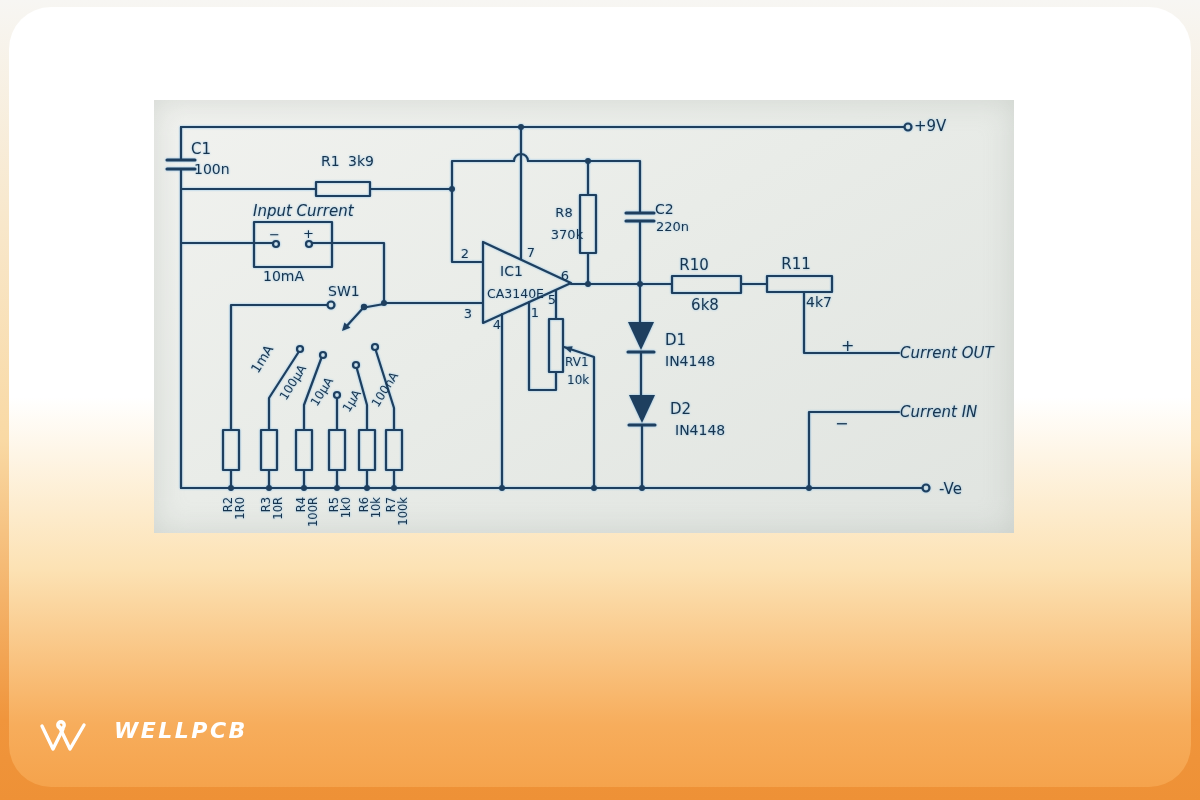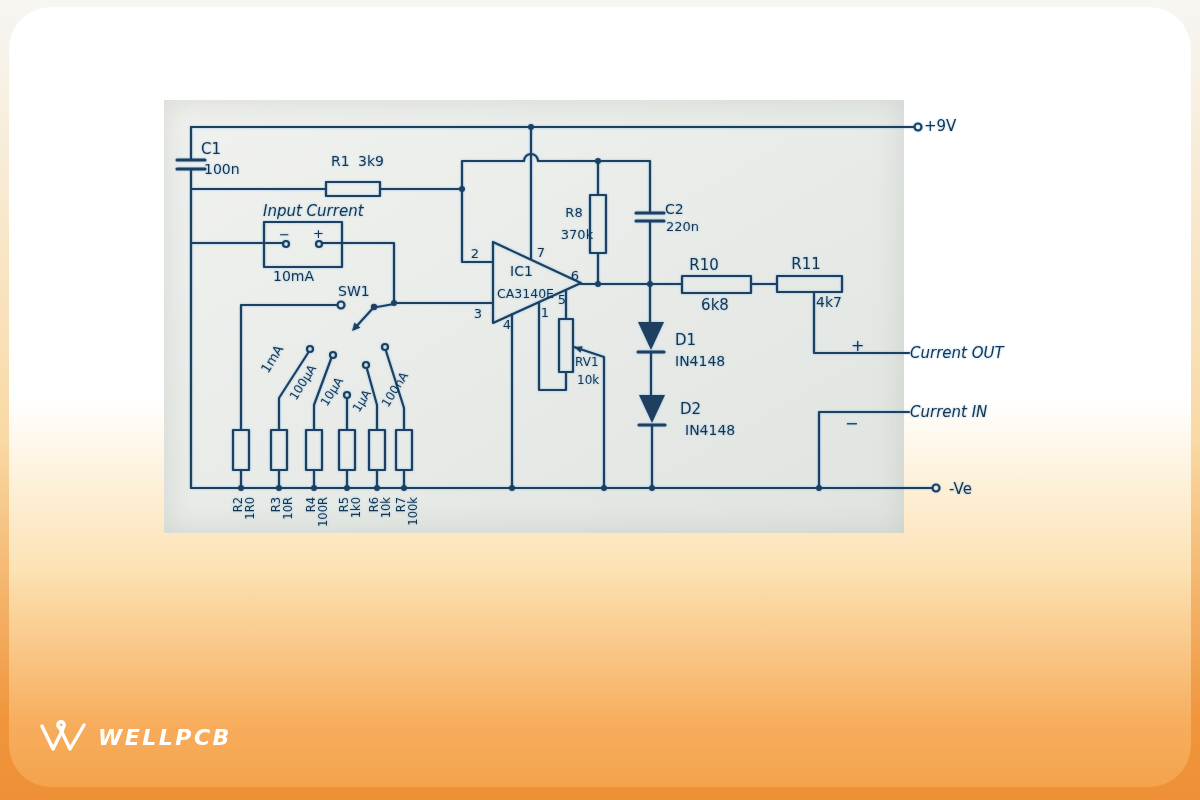--- a/index.html
+++ b/index.html
@@ -7,33 +7,33 @@
     width:1200px;height:800px;position:relative;overflow:hidden;
     background:linear-gradient(180deg,#f7f6f3 0%,#f9d9a4 55%,#f0953c 90%,#ee9136 100%);
     font-family:"DejaVu Sans",sans-serif;
   }
   .card{
     position:absolute;left:9px;top:7px;right:9px;bottom:13px;
     border-radius:42px;
     background:linear-gradient(180deg,#ffffff 0%,#ffffff 50%,#fce2b4 72%,#f7ad5c 92%,#f5a34c 100%);
   }
   .photo{
-    position:absolute;left:164px;top:100px;width:740px;height:433px;
+    position:absolute;left:154px;top:100px;width:860px;height:433px;
     background:linear-gradient(150deg,#f1f2ef 0%,#e9ece8 45%,#e0e4e0 100%);
     box-shadow:inset 0 0 30px rgba(150,160,150,.30);
   }
   .schem{position:absolute;left:0;top:0;}
   .schem .ink{stroke:#1e3f5f;stroke-width:2.2;fill:none;stroke-linecap:round;stroke-linejoin:round;}
   .schem .thick{stroke-width:3.1;}
   .schem .fillink{fill:#1e3f5f;stroke:none;}
   .schem text{fill:#17344e;font-family:"DejaVu Sans",sans-serif;}
   .schem .hw{font-style:italic;}
   svg.schem{filter:drop-shadow(0 0 1px rgba(110,180,235,.75));}
   .logo{
-    position:absolute;left:38px;top:718px;display:flex;align-items:center;gap:8px;
+    position:absolute;left:38px;top:718px;display:flex;gap:24px;
   }
   .logo-text{
     color:#ffffff;font-weight:700;font-style:italic;font-size:22px;letter-spacing:2.5px;
     font-family:"DejaVu Sans",sans-serif;
   }
 </style>
 </head>
 <body>
 
 <div class="card"></div>

